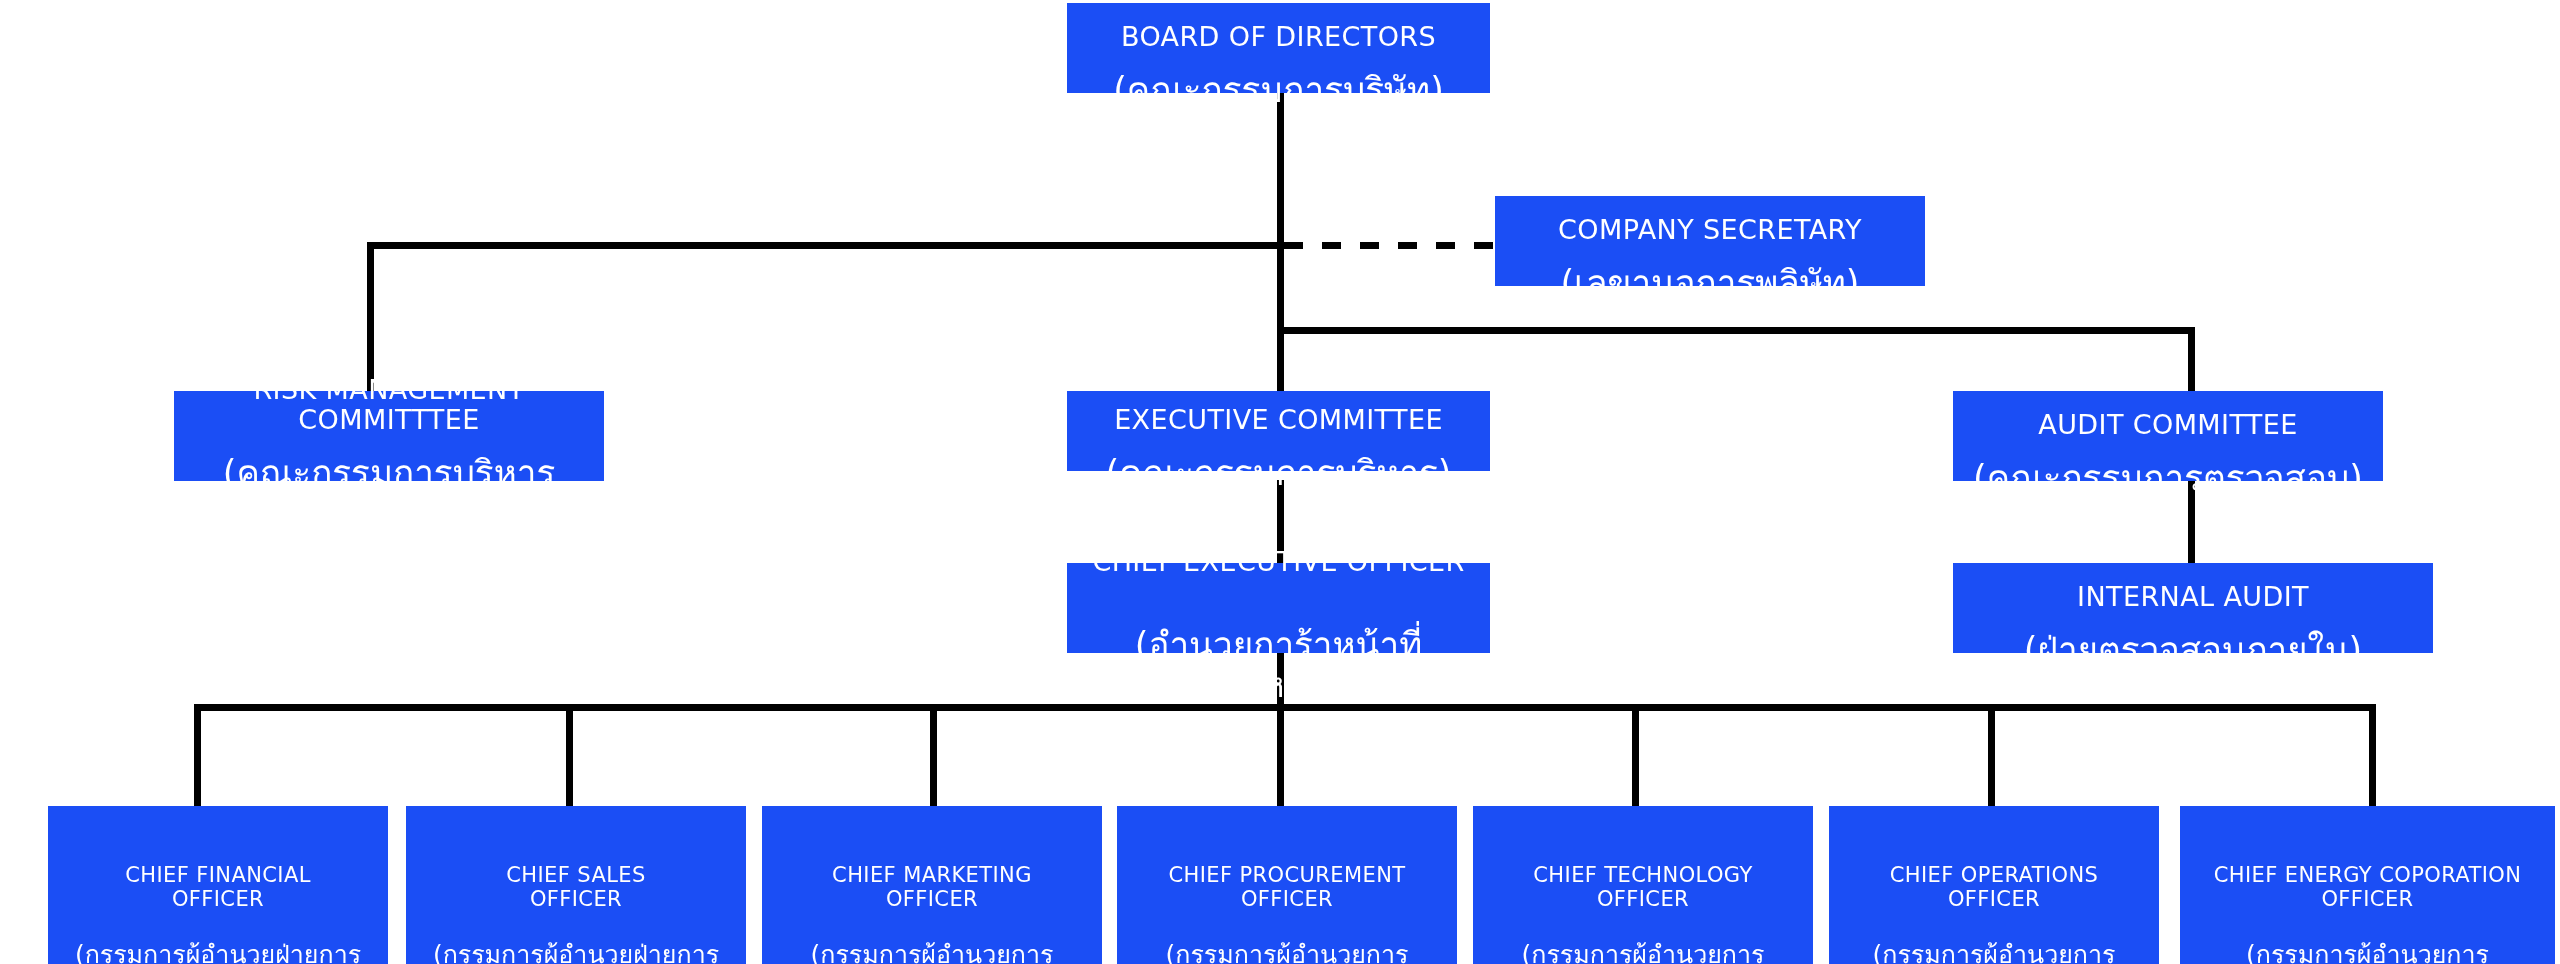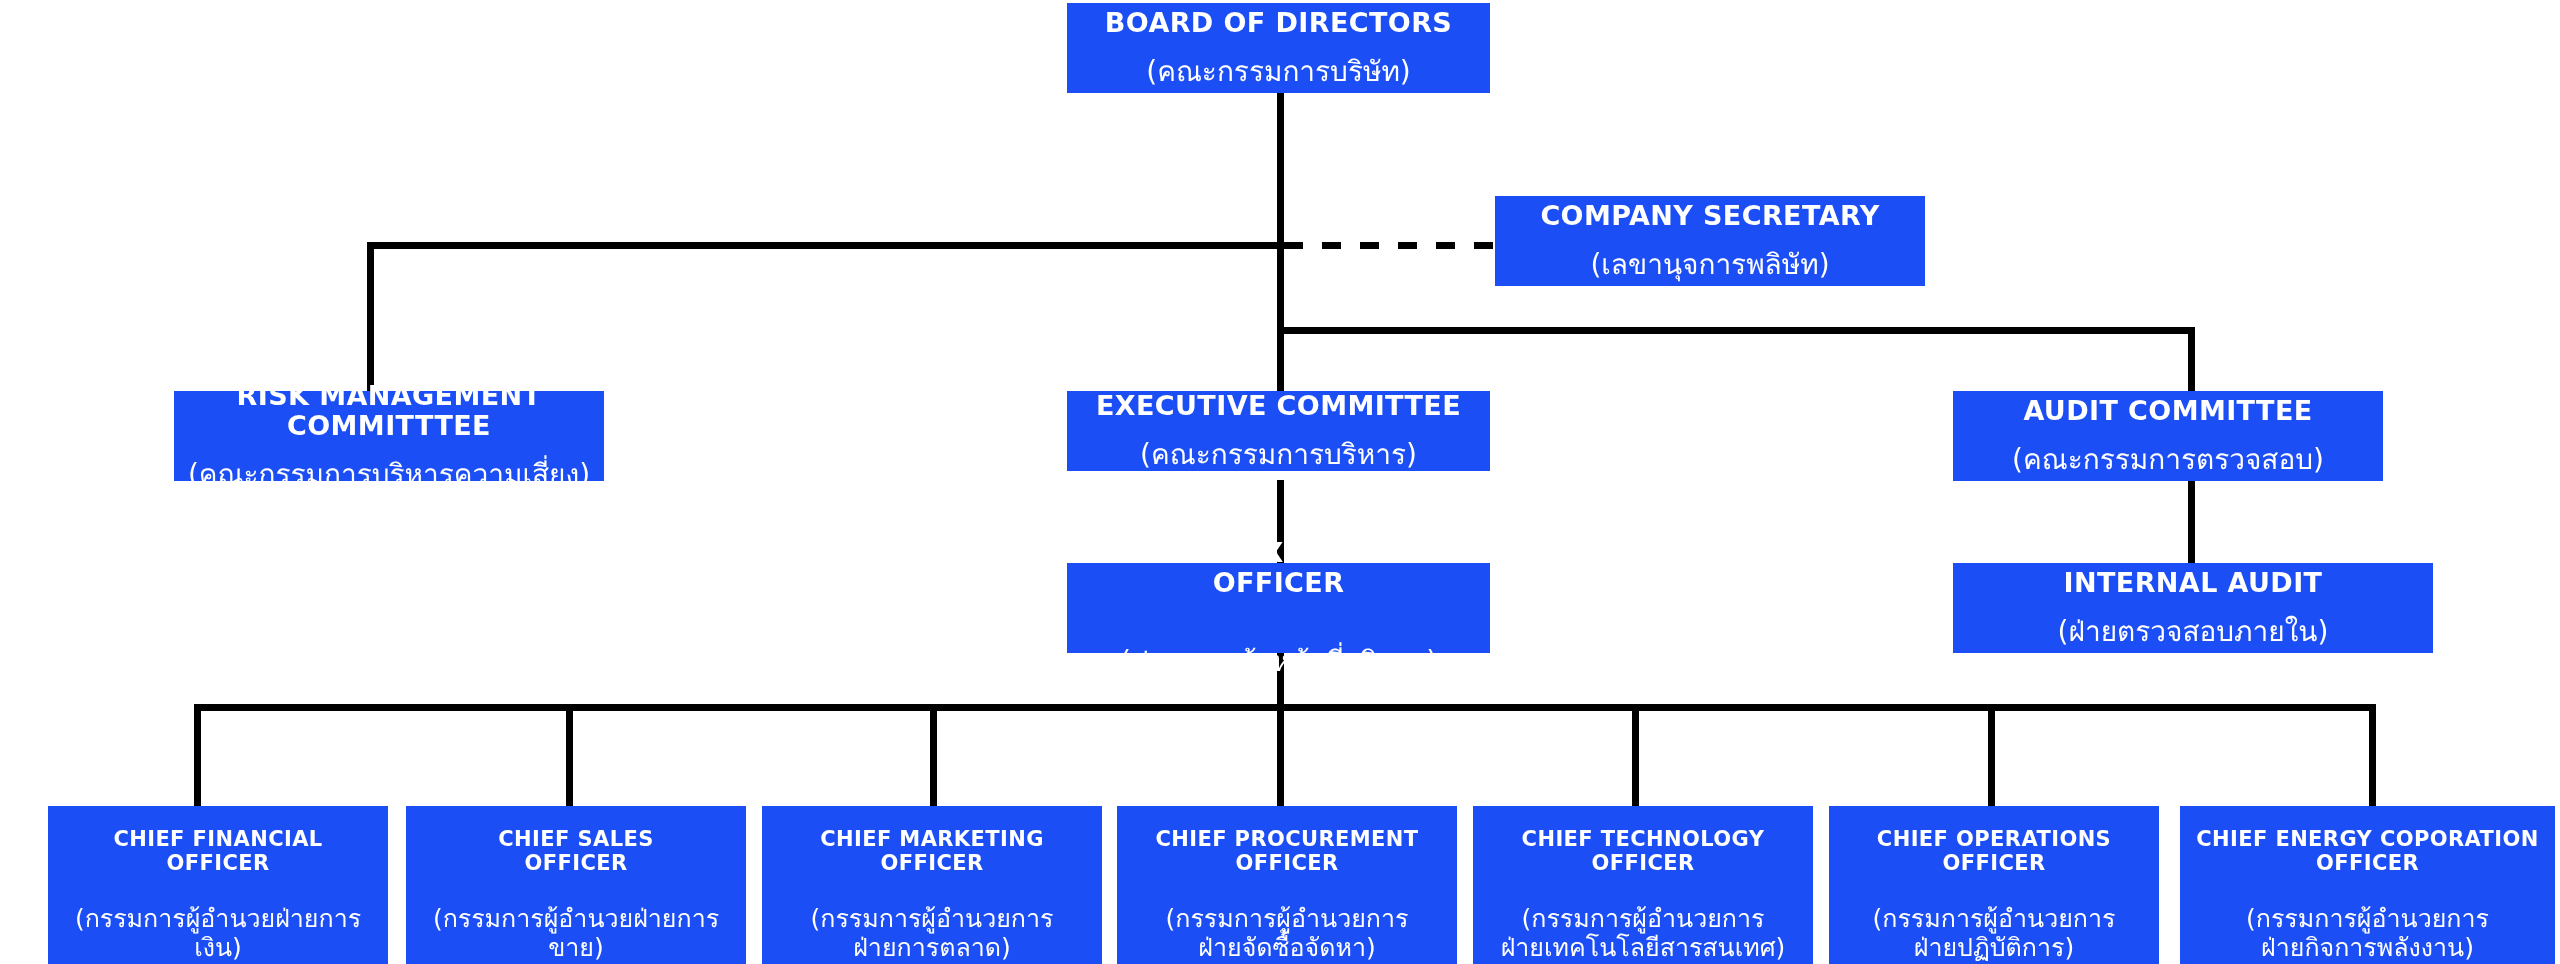--- a/index.html
+++ b/index.html
@@ -26,35 +26,36 @@
     display: flex;
     flex-direction: column;
     align-items: center;
     justify-content: center;
     text-align: center;
     box-sizing: border-box;
     z-index: 3;
     padding: 6px 10px;
   }
   .node .en {
-    font-weight: bold;
+    font-weight: normal;
     letter-spacing: 0.4px;
     line-height: 1.12;
     text-transform: uppercase;
     white-space: pre-line;
+    margin-top: 36px;
   }
   .node .th {
     font-weight: normal;
     line-height: 1.15;
     white-space: pre-line;
   }
 
   
   .tier-top .en { font-size: 27px; }
-  .tier-top .th { font-size: 28px; margin-top: 18px; }
+  .tier-top .th { font-size: 35px; margin-top: 18px; }
 
   
   .tier-officer { justify-content: flex-start; padding-top: 22px; }
   .tier-officer .en { font-size: 21px; }
   .tier-officer .th { font-size: 25px; margin-top: 30px; }
 
   
   .line {
     position: absolute;
     background: #000000;
@@ -129,21 +130,21 @@
     <div class="th">(คณะกรรมการบริหาร)</div>
   </div>
 
   <div class="node tier-top" style="left:1953px; top:391px; width:430px; height:90px;">
     <div class="en">AUDIT COMMITTEE</div>
     <div class="th">(คณะกรรมการตรวจสอบ)</div>
   </div>
 
   <div class="node tier-top" style="left:1067px; top:563px; width:423px; height:90px;gap:30px;">
     <div class="en">CHIEF EXECUTIVE OFFICER</div>
-    <div class="th">(ประธานเจ้าหน้าที่บริหาร)</div>
+    <div class="th">(อำนวยการ้าหน้าที่บริหาร)</div>
   </div>
 
   <div class="node tier-top" style="left:1953px; top:563px; width:480px; height:90px;">
     <div class="en">INTERNAL AUDIT</div>
     <div class="th">(ฝ่ายตรวจสอบภายใน)</div>
   </div>
 
   <div class="node tier-officer" style="left:48px; top:806px; width:340px; height:185px;">
     <div class="en">CHIEF FINANCIAL
 OFFICER</div>

